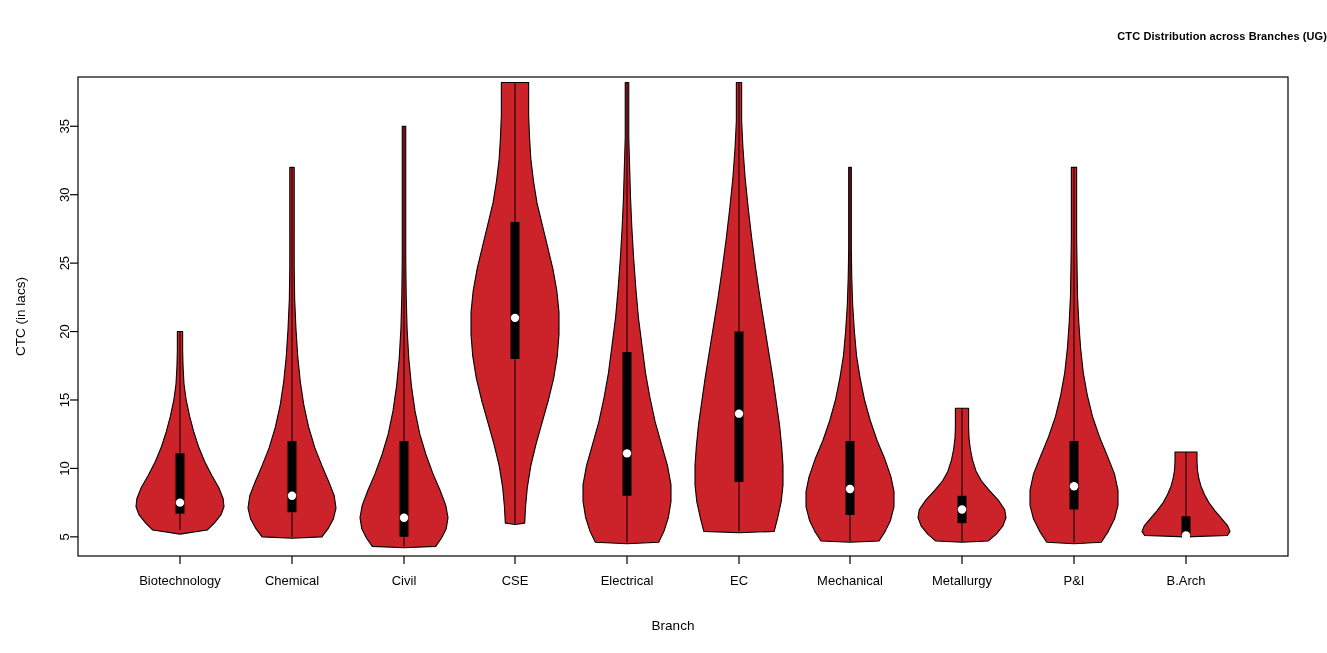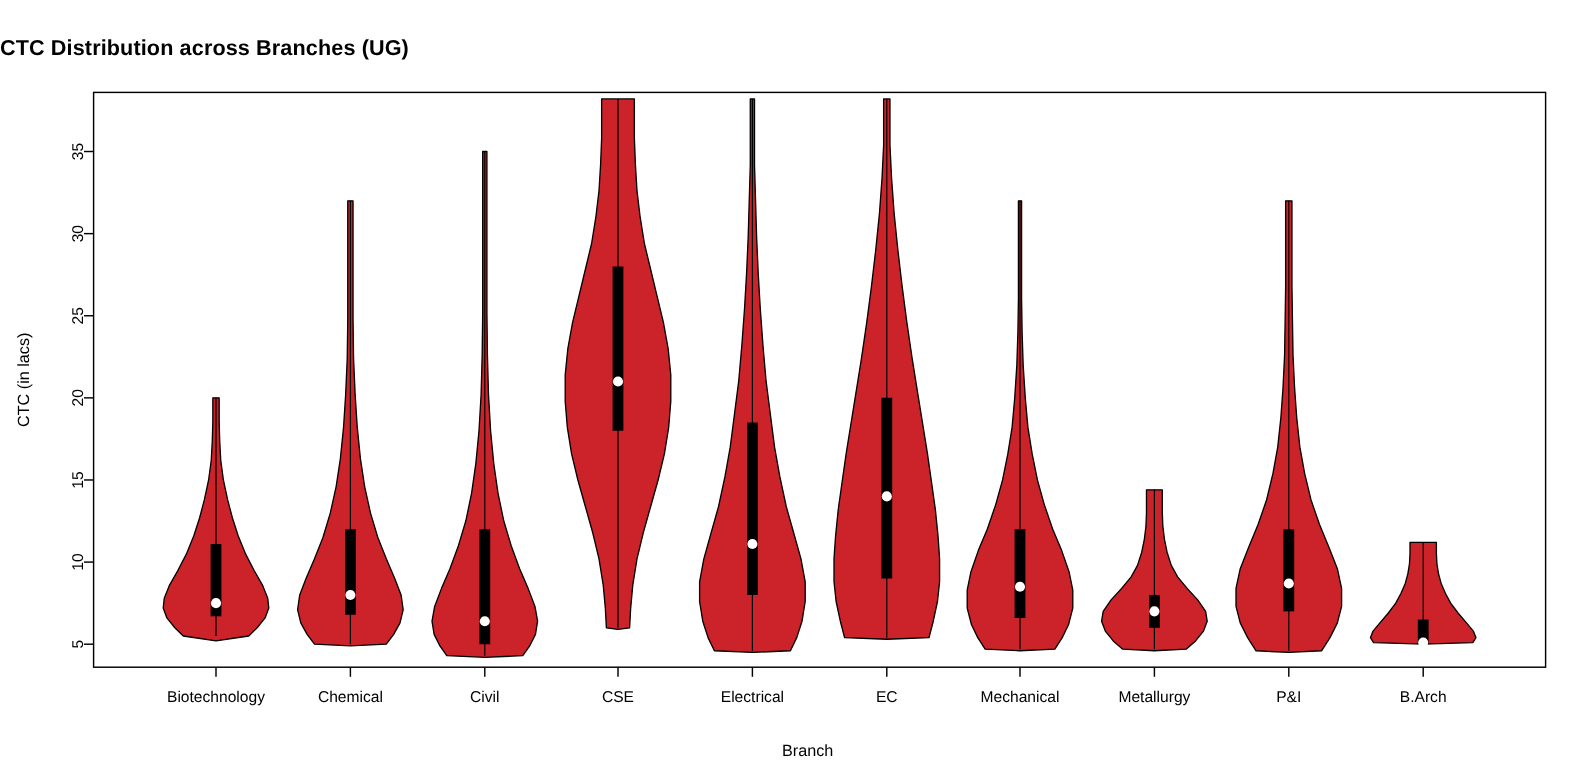--- a/index.html
+++ b/index.html
@@ -1,21 +1,21 @@
 <!DOCTYPE html>
 <html><head>
 <meta charset="utf-8">
 <style>
   html,body{margin:0;padding:0;background:#ffffff;}
   body{width:1327px;height:653px;font-family:"Liberation Sans",sans-serif;color:#000;overflow:hidden;}
   #root{position:relative;width:1327px;height:653px;}
 
   #chart-title{
-    position:absolute;left:0;top:30px;width:1327px;text-align:left;
-    font-size:18px;font-weight:bold;letter-spacing:.1px;color:#000;
+    position:absolute;left:0;top:30px;width:1327px;text-align:right;
+    font-size:11px;font-weight:bold;letter-spacing:.1px;color:#000;
   }
 
   #plot-svg{position:absolute;left:0;top:0;}
 
   .axis-tick-label{font-family:"Liberation Sans",sans-serif;font-size:13px;fill:#000;}
   .axis-title{font-family:"Liberation Sans",sans-serif;font-size:13.5px;fill:#000;}
 </style>
 </head>
 <body>
 

